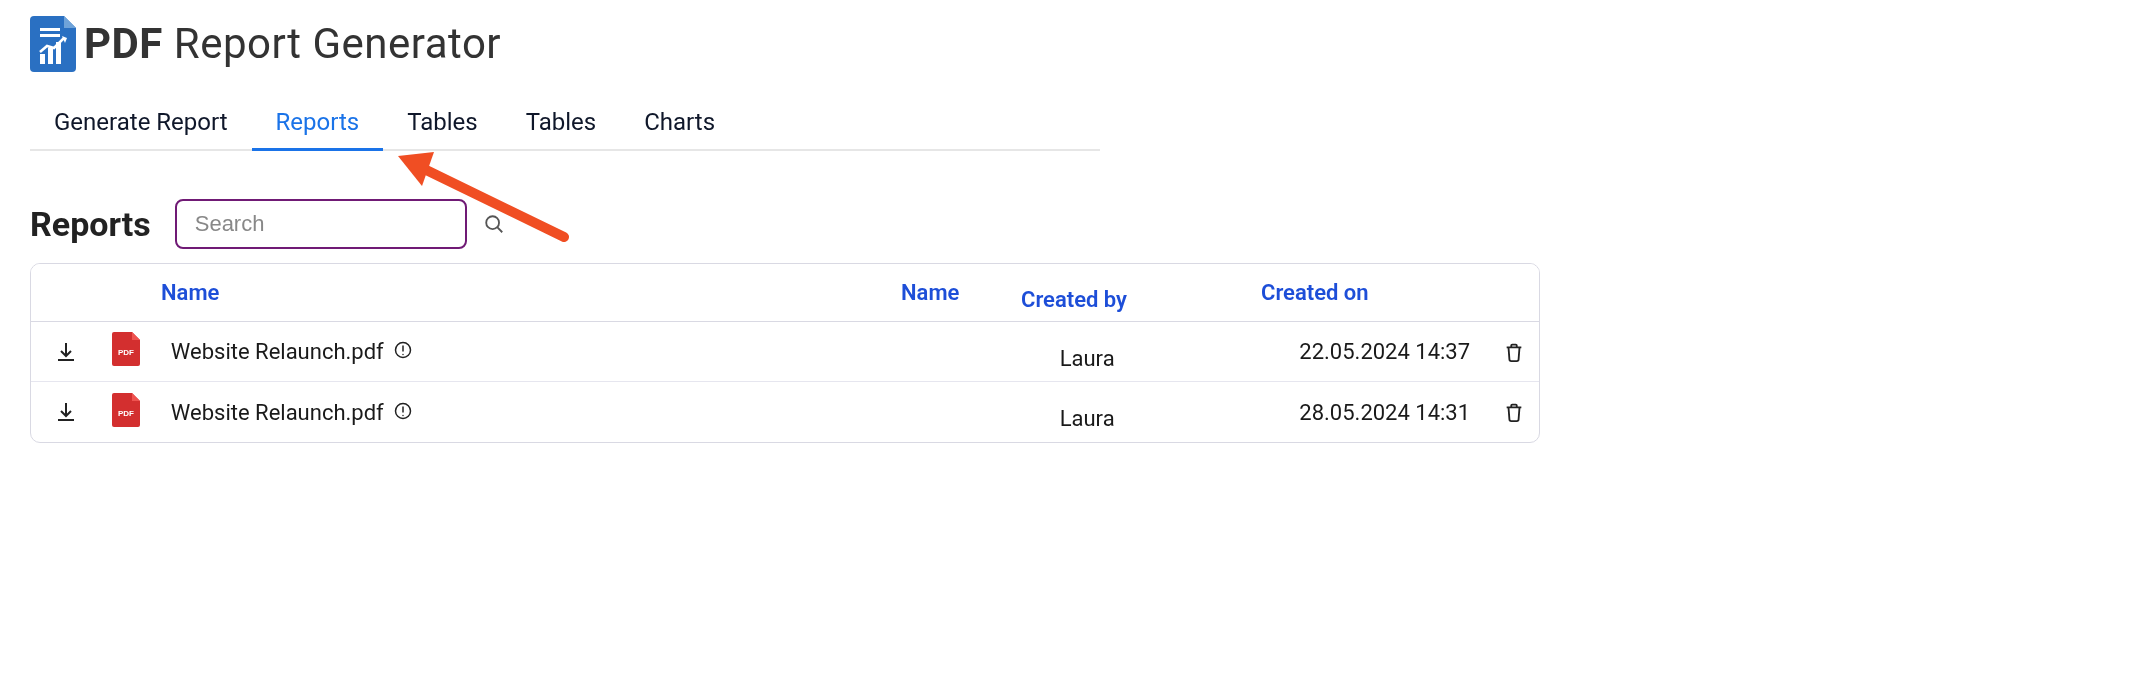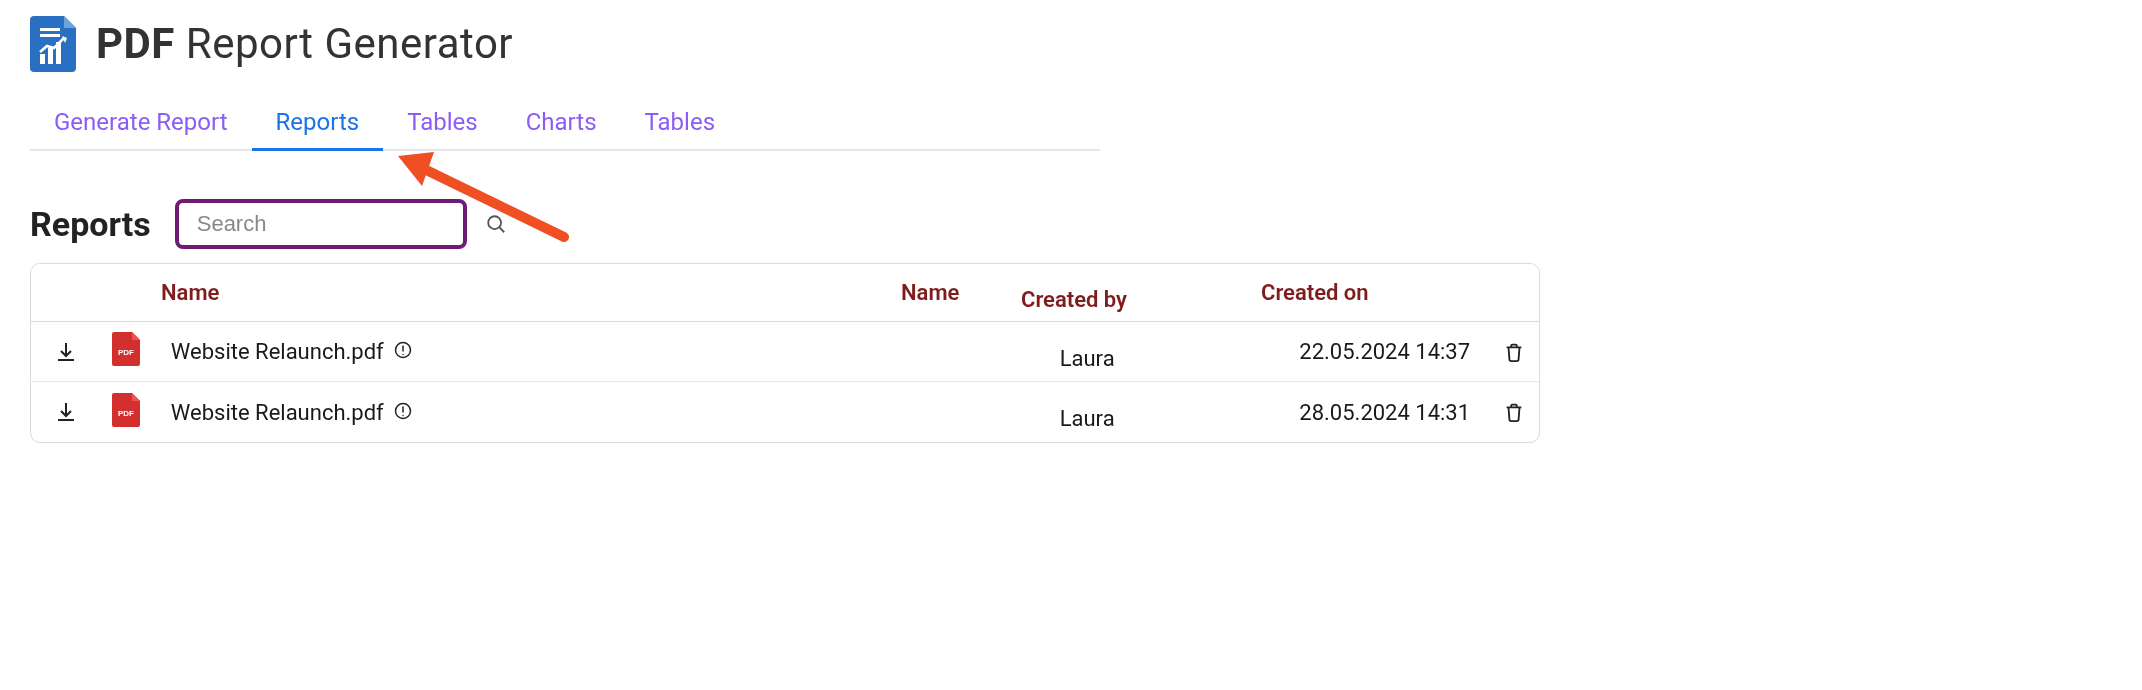--- a/index.html
+++ b/index.html
@@ -4,47 +4,47 @@
   <style>
     * { margin: 0; padding: 0; box-sizing: border-box; }
     body {
       font-family: -apple-system, BlinkMacSystemFont, "Segoe UI", Roboto, "Helvetica Neue", Arial, sans-serif;
       background: #fff;
       color: #1a1a1a;
       padding: 14px 30px;
       width: 2142px;
       position: relative;
     }
-    .header { display: flex; align-items: center; gap: 16px; }
+    .header { display: flex; align-items: center; gap: 4px; }
     .logo-icon { width: 50px; height: 58px; display: flex; align-items: center; justify-content: center; }
     .app-title { font-size: 42px; font-weight: 400; color: #333; letter-spacing: 0.5px; }
     .app-title .bold { font-weight: 700; }
     .tabs {
       display: flex;
       border-bottom: 2px solid #e6e6e6;
       margin-top: 24px;
       width: 1070px;
     }
     .tab {
       padding: 12px 24px;
       font-size: 24px;
-      color: #8b5cf6;
+      color: #0f172a;
       cursor: pointer;
       border-bottom: 3px solid transparent;
       margin-bottom: -2px;
       white-space: nowrap;
     }
     .tabs .tab:first-child { padding-left: 24px; }
     .tab.active { border-bottom-color: #1a73e8; color: #1a73e8; }
     .subheader { display: flex; align-items: center; gap: 24px; margin-top: 48px; }
     .page-heading { font-size: 34px; font-weight: 700; color: #222; }
     .search-box {
       display: flex;
       align-items: center;
-      border: 4px solid #701a75;
+      border: 2px solid #701a75;
       border-radius: 8px;
       padding: 10px 18px;
       width: 292px;
       height: 50px;
     }
     .search-box input {
       flex: 1;
       border: none;
       outline: none;
       font-size: 22px;
@@ -60,21 +60,21 @@
       width: 1510px;
     }
     .thead, .trow { display: flex; align-items: center; }
     .thead {
       background: #fff;
       border-bottom: 1px solid #d9d9e3;
       height: 58px;
     }
     .th {
       font-size: 22px;
-      color: #7f1d1d;
+      color: #1d4ed8;
       font-weight: 600;
       padding: 0 10px;
     }
     .trow {
       height: 60px;
       border-bottom: 1px solid #e6e6ef;
       font-size: 22px;
       color: #1a1a1a;
     }
     .trow:last-child { border-bottom: none; }
@@ -114,22 +114,22 @@
   <h1 class="app-title">
     <span class="bold">PDF</span>
     <span>Report Generator</span>
   </h1>
 </div>
 
 <div class="tabs">
   <div class="tab">Generate Report</div>
   <div class="tab active">Reports</div>
   <div class="tab">Tables</div>
+  <div class="tab">Tables</div>
   <div class="tab">Charts</div>
-  <div class="tab">Tables</div>
 </div>
 
 <div class="subheader">
   <h2 class="page-heading">Reports</h2>
   <div class="search-box">
     <input type="text" placeholder="Search" style="">
     <span class="icon-btn">
       <svg width="22" height="22" viewBox="0 0 24 24" fill="none" stroke="#555" stroke-width="2">
         <circle cx="10.5" cy="10.5" r="7"></circle>
         <line x1="21" y1="21" x2="15.5" y2="15.5"></line>

